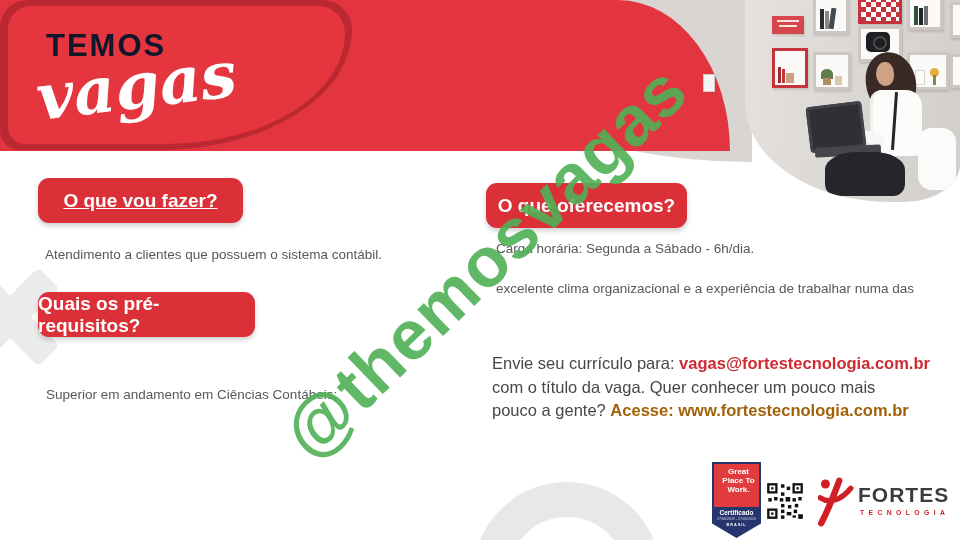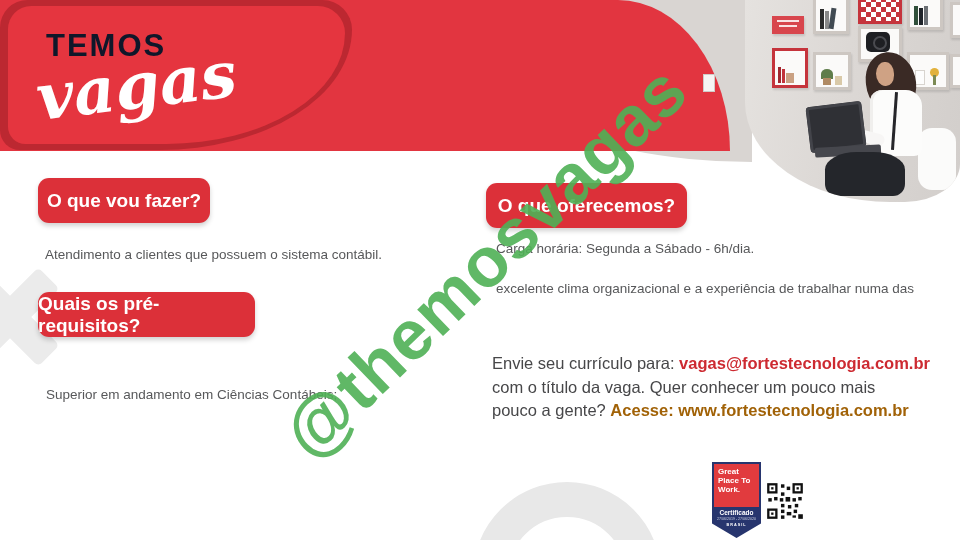--- a/index.html
+++ b/index.html
@@ -46,21 +46,21 @@
              transform:rotate(-44deg);color:#4fb156;opacity:.9;font-size:70px;font-weight:bold;
              letter-spacing:1px;z-index:9;pointer-events:none;white-space:nowrap;}
   .wm-x{left:-45px;top:262px;width:110px;height:110px;z-index:0;}
   .wm-x div{position:absolute;left:0;top:40px;width:110px;height:30px;background:#ebebeb;border-radius:5px;}
   .wm-ring{left:473px;top:482px;width:118px;height:118px;border:35px solid #e8e8e8;border-radius:50%;z-index:0;}
 
   
   .gptw{left:712px;top:462px;width:49px;height:76px;background:#27356e;z-index:6;
         clip-path:polygon(0 0,100% 0,100% 81%,50% 100%,0 81%);}
   .gptw .top{margin:2px;height:40px;background:#e13b3e;color:#fff;font-size:8px;font-weight:bold;
-             line-height:1.15;padding:3px 0 0 4px;}
+             line-height:1.15;padding:3px 0 0 4px;text-align:center;}
   .gptw .cert{color:#fff;font-size:6.5px;font-weight:bold;text-align:center;margin-top:1px;}
   .gptw .period{color:#cfd4e6;font-size:3.6px;text-align:center;margin-top:1px;}
   .gptw .country{color:#fff;font-size:3.8px;font-weight:bold;text-align:center;margin-top:2px;letter-spacing:1px;}
   .qr{left:766px;top:482px;width:38px;height:38px;z-index:6;}
   .fortes{left:818px;top:477px;width:140px;height:55px;z-index:6;}
   .fortes .name{position:absolute;left:40px;top:6px;font-size:21px;font-weight:bold;color:#3c3c3e;letter-spacing:1px;}
   .fortes .tag{position:absolute;left:42px;top:32px;font-size:6.8px;font-weight:bold;color:#d21f26;letter-spacing:4.4px;}
 </style>
 </head>
 <body>
@@ -126,21 +126,21 @@
     <div class="abs" style="left:125px;top:90px;width:52px;height:66px;background:#fcfcfb;border-radius:12px 16px 8px 8px;box-shadow:inset 3px 0 0 #f0efed;"></div>
     <div class="abs" style="left:148px;top:92px;width:3px;height:58px;background:#26262a;transform:rotate(4deg);"></div>
     <div class="abs" style="left:96px;top:130px;width:44px;height:12px;background:#f7f6f5;border-radius:6px;transform:rotate(14deg);"></div>
     <div class="abs" style="left:95px;top:140px;width:16px;height:8px;background:#cfa284;border-radius:4px;transform:rotate(10deg);"></div>
     <div class="abs" style="left:63px;top:104px;width:56px;height:46px;background:#2f3035;border-radius:4px;transform:rotate(-7deg);box-shadow:inset 0 0 0 3px #43444a;"></div>
     <div class="abs" style="left:70px;top:146px;width:66px;height:10px;background:#46474d;border-radius:2px;transform:rotate(-3deg);"></div>
     <div class="abs" style="left:80px;top:152px;width:80px;height:44px;background:#24262b;border-radius:40% 40% 12px 12px;"></div>
   </div>
   <div class="abs switch"></div>
 
-  <div class="abs pill" style="left:38px;top:178px;width:172px;height:45px;">
+  <div class="abs pill" style="left:38px;top:178px;width:205px;height:45px;text-decoration:underline;">
     <span>O que vou fazer?</span>
   </div>
   <div class="abs para" style="left:45px;top:245px;width:400px;">Atendimento a clientes que possuem o sistema contábil.</div>
 
   <div class="abs pill" style="left:38px;top:292px;width:217px;height:45px;">
     <span>Quais os pré-requisitos?</span>
   </div>
   <div class="abs para" style="left:46px;top:385px;width:400px;">
     <span>Superior em andamento em Ciências Contábeis;</span><br>
   </div>
@@ -197,16 +197,27 @@
         <rect x="25" y="3" width="5" height="5"></rect>
         <rect x="3" y="25" width="5" height="5"></rect>
     </g>
     <g fill="#111">
       <rect x="4.5" y="4.5" width="2" height="2"></rect>
         <rect x="26.5" y="4.5" width="2" height="2"></rect>
         <rect x="4.5" y="26.5" width="2" height="2"></rect>
     </g>
   </svg>
 
+  <div class="abs fortes">
+    <svg width="36" height="50" viewBox="0 0 34 46">
+      <g stroke="#d21f26" fill="none" stroke-linecap="round">
+        <path d="M20,3 C15,16 11,28 3,43" stroke-width="6"></path>
+        <path d="M2,19 C11,25 22,21 31,10" stroke-width="5"></path>
+      </g>
+      <circle cx="7" cy="6" r="4.2" fill="#d21f26"></circle>
+    </svg>
+    <div class="name">FORTES</div>
+    <div class="tag">TECNOLOGIA</div>
+  </div>
 
   <div class="abs wm-handle">@themosvagas</div>
 
 </div>
 
 </body></html>

